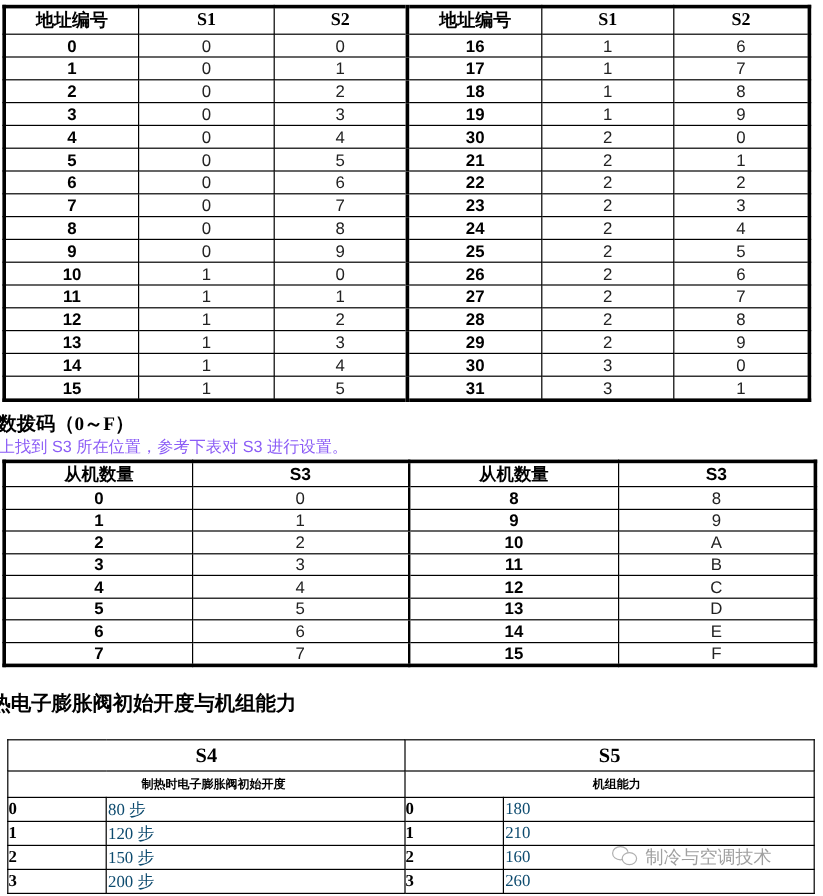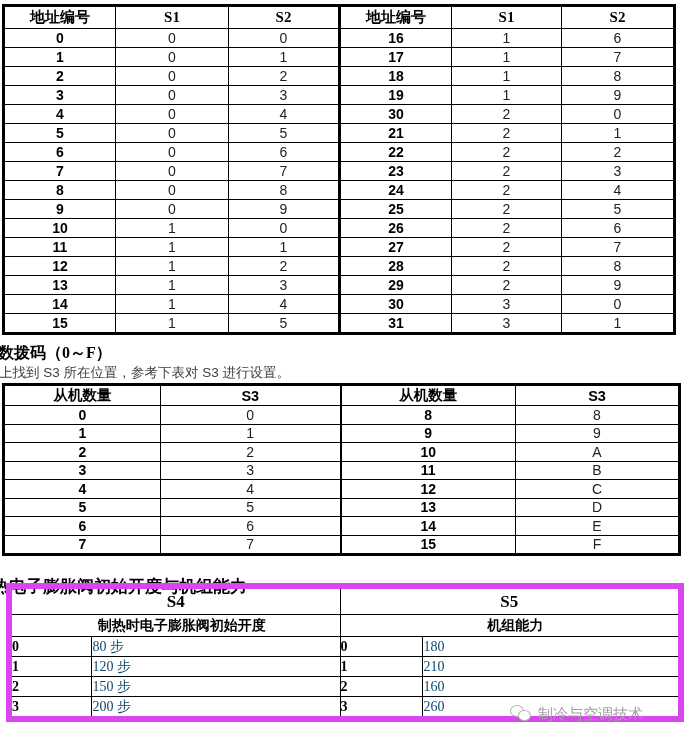--- a/index.html
+++ b/index.html
@@ -9,34 +9,34 @@
 
   
   #t1 { left: 2px; top: 4px; width: 671px; border: 3px solid #000; font-family: "Liberation Sans", sans-serif; }
   #t1 th { height: 21px; font-family: "Liberation Serif", serif; font-weight: bold; font-size: 15px; }
   #t1 td { height: 18px; font-size: 14px; line-height: 16px; color: #222; }
   #t1 td.key { font-weight: bold; font-size: 14px; color: #000; }
   #t1 .thick-l { border-left: 3px solid #000; }
 
   
   .sec-title { position: absolute; font-family: "Liberation Serif", serif; font-weight: bold; font-size: 16px; white-space: nowrap; }
-  .sec-desc { position: absolute; font-family: "Liberation Sans", sans-serif; font-size: 13.5px; color: #404040; white-space: nowrap; }
+  .sec-desc { position: absolute; font-family: "Liberation Sans", sans-serif; font-size: 13.5px; color: #8b5cf6; white-space: nowrap; }
 
   
   #t2 { left: 2px; top: 383px; width: 676px; border: 3px solid #000; font-family: "Liberation Sans", sans-serif; }
   #t2 th { height: 19px; font-weight: bold; font-size: 14.5px; }
   #t2 td { height: 17.5px; font-size: 14px; line-height: 16px; color: #222; }
   #t2 td.key { font-weight: bold; color: #000; }
   #t2 .thick-l { border-left: 2px solid #000; }
 
   
-  #t3 { left: 6px; top: 583px; width: 672px; border: 6px solid #d946ef; font-family: "Liberation Serif", serif; }
+  #t3 { left: 6px; top: 616px; width: 672px; border: 1px solid #d946ef; font-family: "Liberation Serif", serif; }
   #t3 th { font-weight: bold; }
   #t3 th.main { height: 25px; font-size: 17px; }
-  #t3 th.sub { height: 21px; font-size: 14px; padding-left: 12px; }
+  #t3 th.sub { height: 21px; font-size: 10px; padding-left: 12px; }
   #t3 td { height: 19px; font-size: 14px; text-align: left; }
   #t3 td.k { font-weight: bold; padding-left: 0; }
   #t3 td.v { color: #0c4a6e; padding-left: 1px; }
   #t3 .sep { border-left: 1px solid #000; }
 
   .watermark { position: absolute; left: 510px; top: 705px; font-family: "DejaVu Sans", sans-serif; font-size: 15px; color: #a0a0a0; white-space: nowrap; display: flex; gap: 6px; }
   .wm-icon { width: 22px; height: 16px; position: relative; }
   .wm-icon:before, .wm-icon:after { content: ""; position: absolute; border: 1.5px solid #b0b0b0; border-radius: 50%; }
   .wm-icon:before { width: 12px; height: 10px; left: 0; top: 0; }
   .wm-icon:after { width: 11px; height: 9px; left: 8px; top: 5px; background: #fff; }

